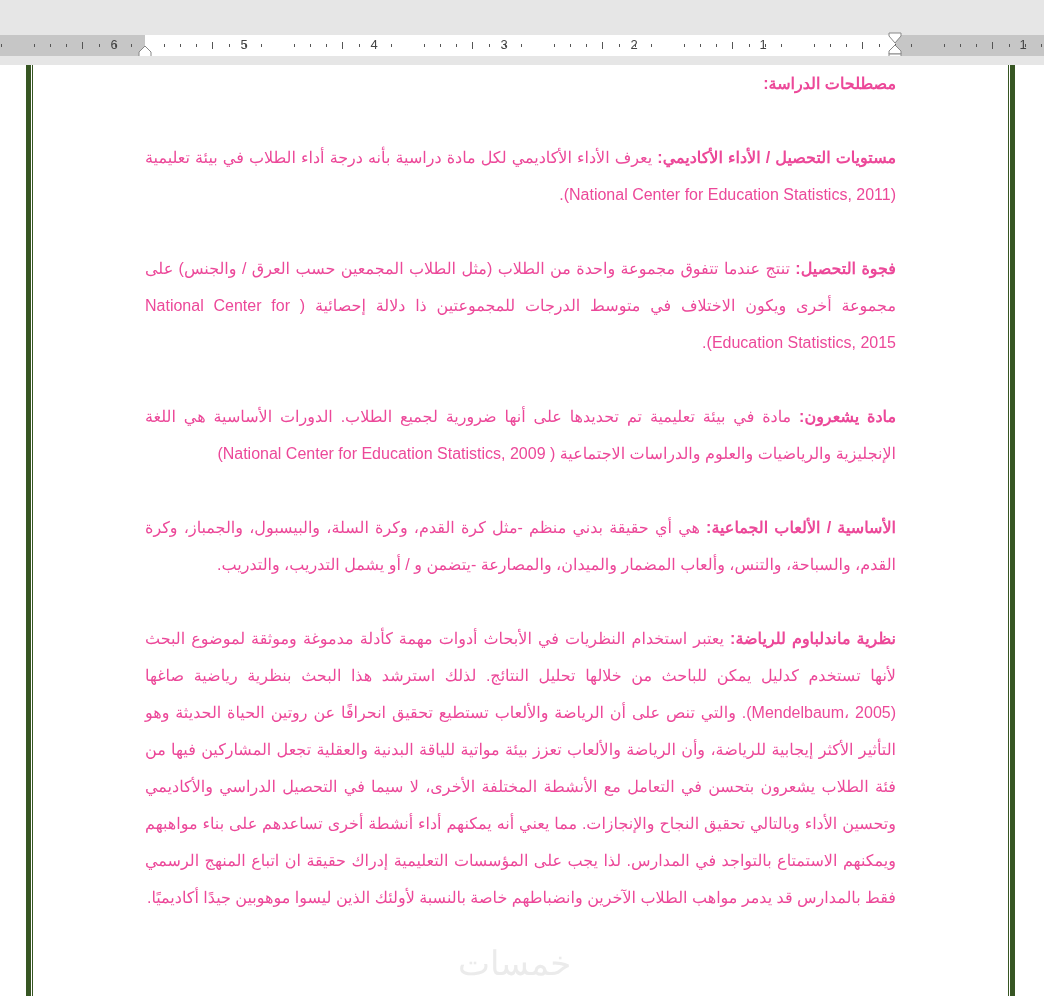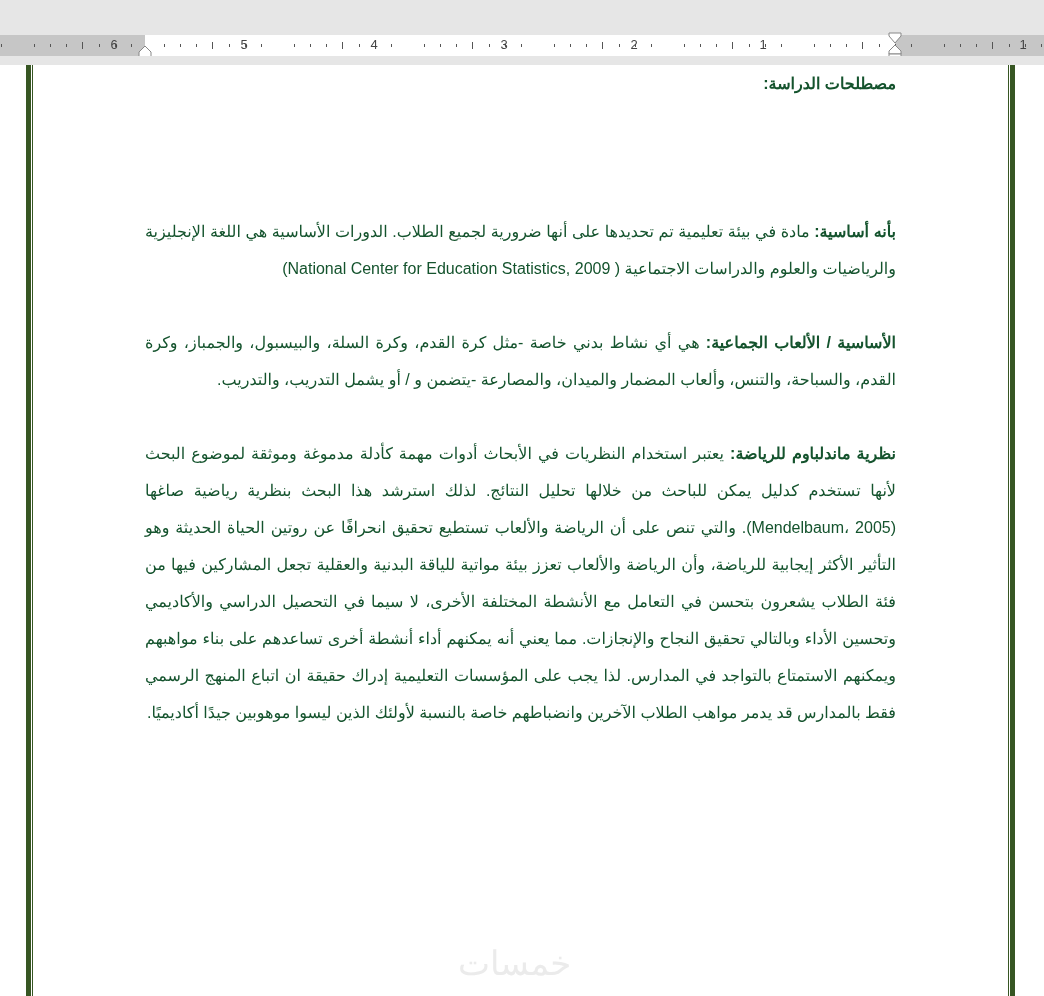--- a/index.html
+++ b/index.html
@@ -24,21 +24,21 @@
   .page {
     position: absolute; left: 0; top: 65px; width: 1044px; height: 931px; background: #ffffff;
   }
   .border-l1 { position: absolute; left: 26px; top: 0; width: 5px; height: 931px; background: #375623; }
   .border-l2 { position: absolute; left: 32px; top: 0; width: 1px; height: 931px; background: #375623; }
   .border-r1 { position: absolute; left: 1010px; top: 0; width: 5px; height: 931px; background: #375623; }
   .border-r2 { position: absolute; left: 1008px; top: 0; width: 1px; height: 931px; background: #375623; }
   .content {
     position: absolute; left: 145px; top: 0; width: 751px;
     direction: rtl; text-align: justify;
-    font-size: 16px; color: #14532d; line-height: 37px;
+    font-size: 16px; color: #ec4899; line-height: 37px;
   }
   .para { margin: 0; }
   .title-para { margin-top: 0; height: 37px; font-weight: bold; }
   .gap { height: 37px; }
   .term { font-weight: bold; }
   .watermark {
     position: absolute; left: 458px; top: 943px; font-size: 34px; color: #ebebeb; letter-spacing: 2px;
     direction: rtl;
   }
 </style>
@@ -128,28 +128,34 @@
 
 <div class="page">
   <div class="border-l1"></div>
   <div class="border-l2"></div>
   <div class="border-r2"></div>
   <div class="border-r1"></div>
 
   <div class="content">
     <p class="para title-para">مصطلحات الدراسة:</p>
     <div class="gap"></div>
-    <div class="gap"></div>
-    <div class="gap"></div>
     <p class="para">
-      <span class="term">بأنه أساسية:</span><span> مادة في بيئة تعليمية تم تحديدها على أنها ضرورية لجميع الطلاب. الدورات الأساسية هي اللغة الإنجليزية والرياضيات والعلوم والدراسات الاجتماعية ( National Center for Education Statistics, 2009)</span>
+      <span class="term">مستويات التحصيل / الأداء الأكاديمي:</span><span> يعرف الأداء الأكاديمي لكل مادة دراسية بأنه درجة أداء الطلاب في بيئة تعليمية (National Center for Education Statistics, 2011).</span>
     </p>
     <div class="gap"></div>
     <p class="para">
-      <span class="term">الأساسية / الألعاب الجماعية:</span><span> هي أي نشاط بدني خاصة -مثل كرة القدم، وكرة السلة، والبيسبول، والجمباز، وكرة القدم، والسباحة، والتنس، وألعاب المضمار والميدان، والمصارعة -يتضمن و / أو يشمل التدريب، والتدريب.</span>
+      <span class="term">فجوة التحصيل:</span><span> تنتج عندما تتفوق مجموعة واحدة من الطلاب (مثل الطلاب المجمعين حسب العرق / والجنس) على مجموعة أخرى ويكون الاختلاف في متوسط الدرجات للمجموعتين ذا دلالة إحصائية ( National Center for Education Statistics, 2015).</span>
+    </p>
+    <div class="gap"></div>
+    <p class="para">
+      <span class="term">مادة يشعرون:</span><span> مادة في بيئة تعليمية تم تحديدها على أنها ضرورية لجميع الطلاب. الدورات الأساسية هي اللغة الإنجليزية والرياضيات والعلوم والدراسات الاجتماعية ( National Center for Education Statistics, 2009)</span>
+    </p>
+    <div class="gap"></div>
+    <p class="para">
+      <span class="term">الأساسية / الألعاب الجماعية:</span><span> هي أي حقيقة بدني منظم -مثل كرة القدم، وكرة السلة، والبيسبول، والجمباز، وكرة القدم، والسباحة، والتنس، وألعاب المضمار والميدان، والمصارعة -يتضمن و / أو يشمل التدريب، والتدريب.</span>
     </p>
     <div class="gap"></div>
     <p class="para">
       <span class="term">نظرية ماندلباوم للرياضة:</span><span> يعتبر استخدام النظريات في الأبحاث أدوات مهمة كأدلة مدموغة وموثقة لموضوع البحث لأنها تستخدم كدليل يمكن للباحث من خلالها تحليل النتائج. لذلك استرشد هذا البحث بنظرية رياضية صاغها (Mendelbaum، 2005). والتي تنص على أن الرياضة والألعاب تستطيع تحقيق انحرافًا عن روتين الحياة الحديثة وهو التأثير الأكثر إيجابية للرياضة، وأن الرياضة والألعاب تعزز بيئة مواتية للياقة البدنية والعقلية تجعل المشاركين فيها من فئة الطلاب يشعرون بتحسن في التعامل مع الأنشطة المختلفة الأخرى، لا سيما في التحصيل الدراسي والأكاديمي وتحسين الأداء وبالتالي تحقيق النجاح والإنجازات. مما يعني أنه يمكنهم أداء أنشطة أخرى تساعدهم على بناء مواهبهم ويمكنهم الاستمتاع بالتواجد في المدارس. لذا يجب على المؤسسات التعليمية إدراك حقيقة ان اتباع المنهج الرسمي فقط بالمدارس قد يدمر مواهب الطلاب الآخرين وانضباطهم خاصة بالنسبة لأولئك الذين ليسوا موهوبين جيدًا أكاديميًا.</span>
     </p>
   </div>
 </div>
 
 <div class="watermark">خمسات</div>
 

